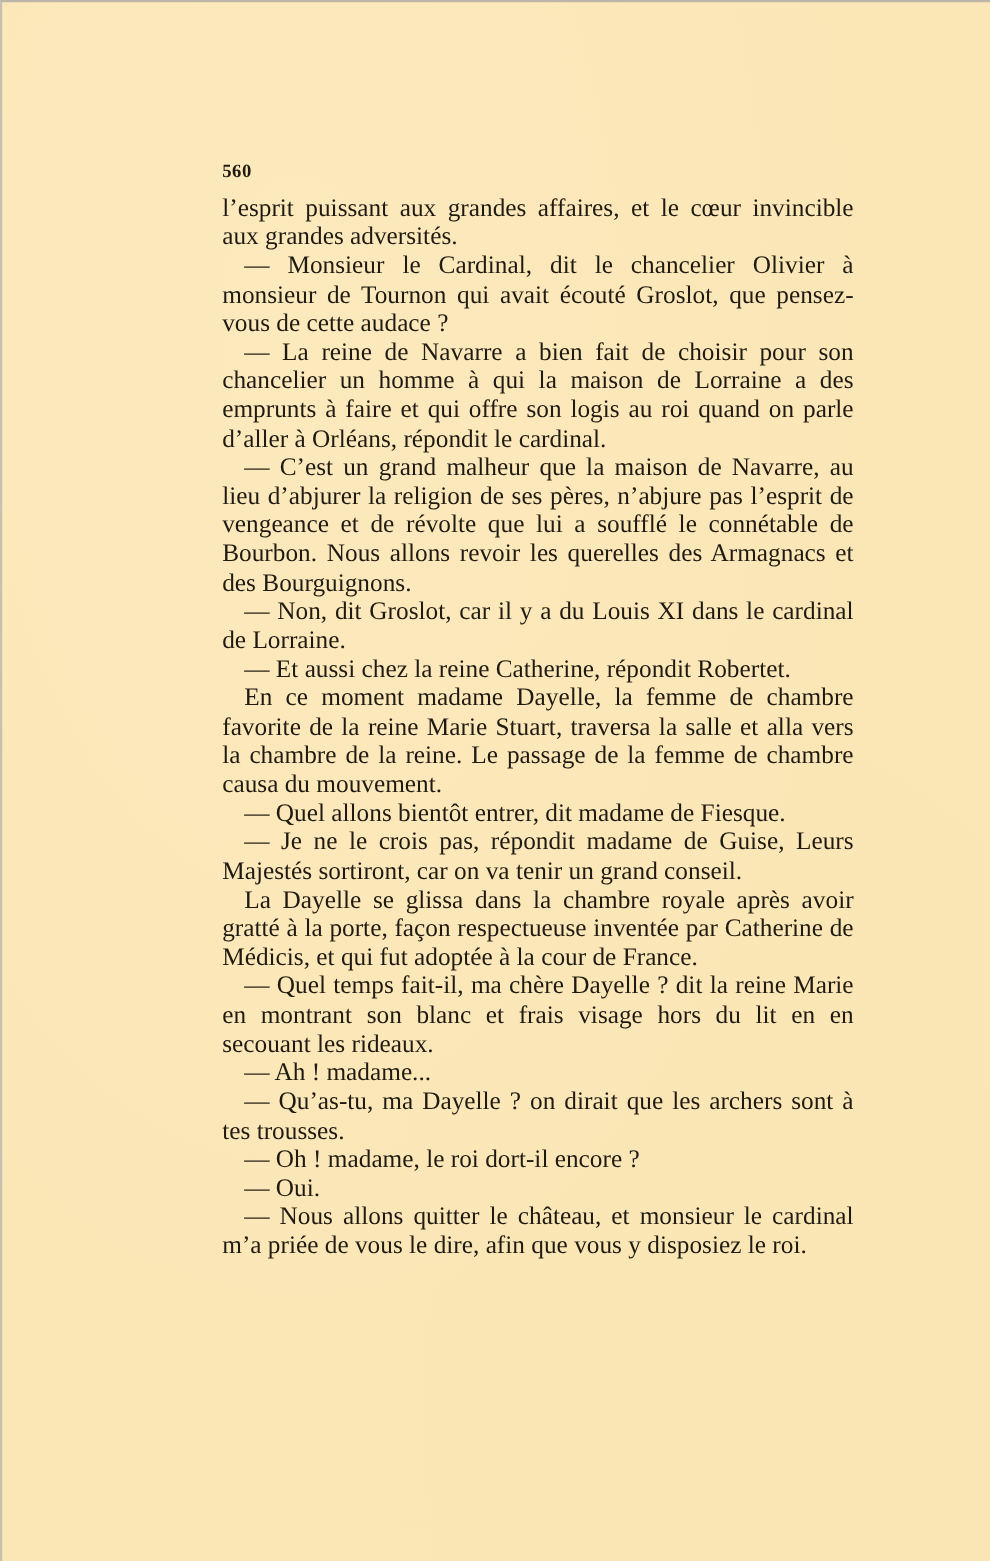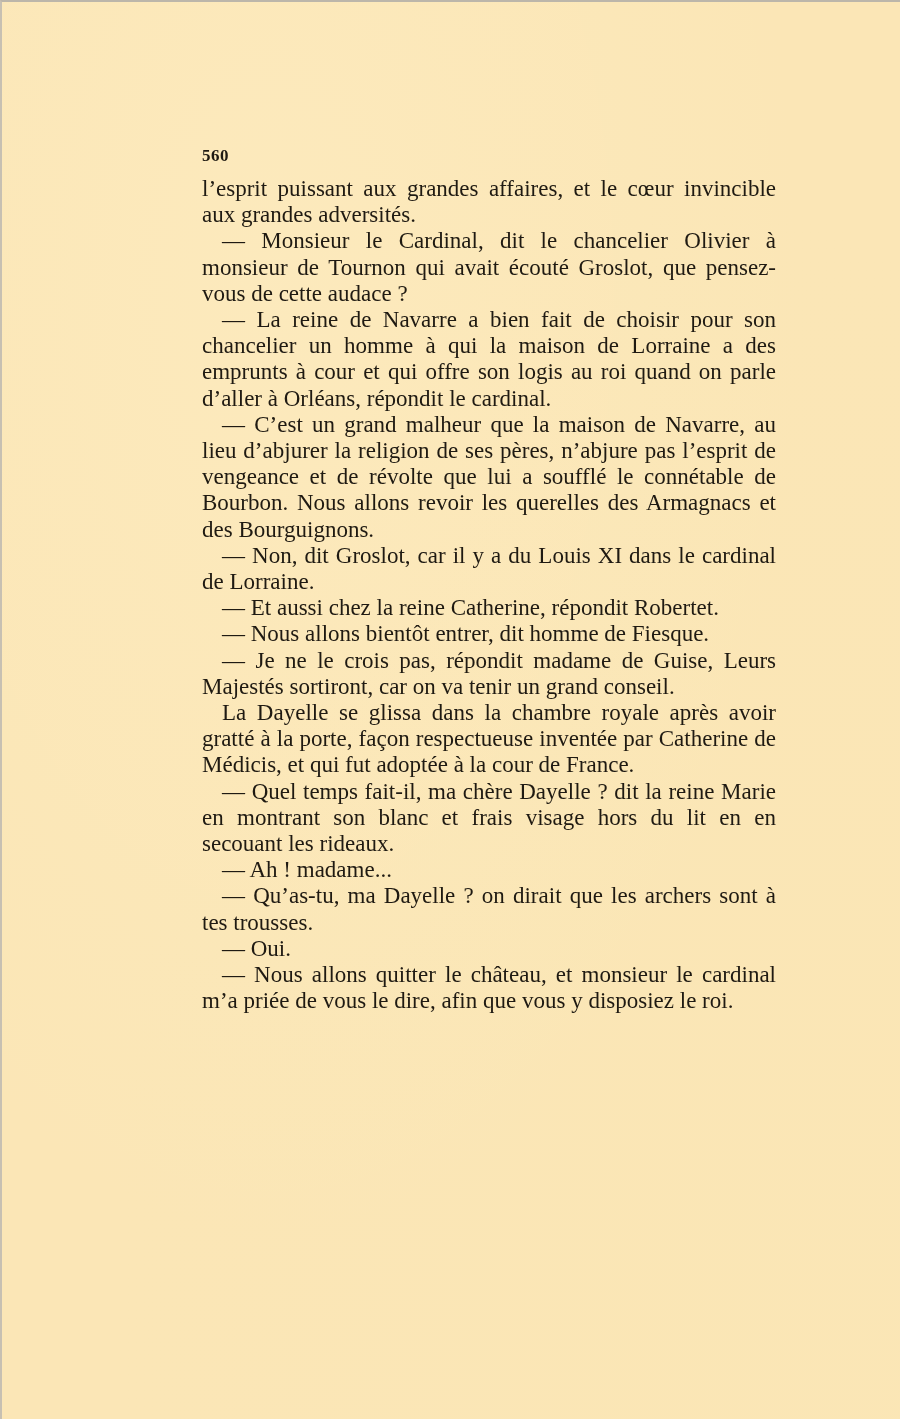--- a/index.html
+++ b/index.html
@@ -75,26 +75,28 @@
 <body>
 
 <div class="page">
   <div class="header">
     <span class="page-number">560</span>
   </div>
 
   <div class="text-block">
     <p class="para noindent">l’esprit puissant aux grandes affaires, et le cœur invincible aux grandes adversités.</p>
     <p class="para">— Monsieur le Cardinal, dit le chancelier Olivier à monsieur de Tournon qui avait écouté Groslot, que pensez-vous de cette audace ?</p>
-    <p class="para">— La reine de Navarre a bien fait de choisir pour son chancelier un homme à qui la maison de Lorraine a des emprunts à cour et qui offre son logis au roi quand on parle d’aller à Orléans, répondit le cardinal.</p>
+    <p class="para">— La reine de Navarre a bien fait de choisir pour son chancelier un homme à qui la maison de Lorraine a des emprunts à faire et qui offre son logis au roi quand on parle d’aller à Orléans, répondit le cardinal.</p>
     <p class="para">— C’est un grand malheur que la maison de Navarre, au lieu d’abjurer la religion de ses pères, n’abjure pas l’esprit de vengeance et de révolte que lui a soufflé le connétable de Bourbon. Nous allons revoir les querelles des Armagnacs et des Bourguignons.</p>
     <p class="para">— Non, dit Groslot, car il y a du Louis XI dans le cardinal de Lorraine.</p>
     <p class="para">— Et aussi chez la reine Catherine, répondit Robertet.</p>
-    <p class="para">— Nous allons bientôt entrer, dit homme de Fiesque.</p>
+    <p class="para">En ce moment madame Dayelle, la femme de chambre favorite de la reine Marie Stuart, traversa la salle et alla vers la chambre de la reine. Le passage de la femme de chambre causa du mouvement.</p>
+    <p class="para">— Quel allons bientôt entrer, dit madame de Fiesque.</p>
     <p class="para">— Je ne le crois pas, répondit madame de Guise, Leurs Majestés sortiront, car on va tenir un grand conseil.</p>
     <p class="para">La Dayelle se glissa dans la chambre royale après avoir gratté à la porte, façon respectueuse inventée par Catherine de Médicis, et qui fut adoptée à la cour de France.</p>
     <p class="para">— Quel temps fait-il, ma chère Dayelle ? dit la reine Marie en montrant son blanc et frais visage hors du lit en en secouant les rideaux.</p>
     <p class="para">— Ah ! madame...</p>
     <p class="para">— Qu’as-tu, ma Dayelle ? on dirait que les archers sont à tes trousses.</p>
+    <p class="para">— Oh ! madame, le roi dort-il encore ?</p>
     <p class="para">— Oui.</p>
     <p class="para">— Nous allons quitter le château, et monsieur le cardinal m’a priée de vous le dire, afin que vous y disposiez le roi.</p>
   </div>
 </div>
 
 </body></html>

